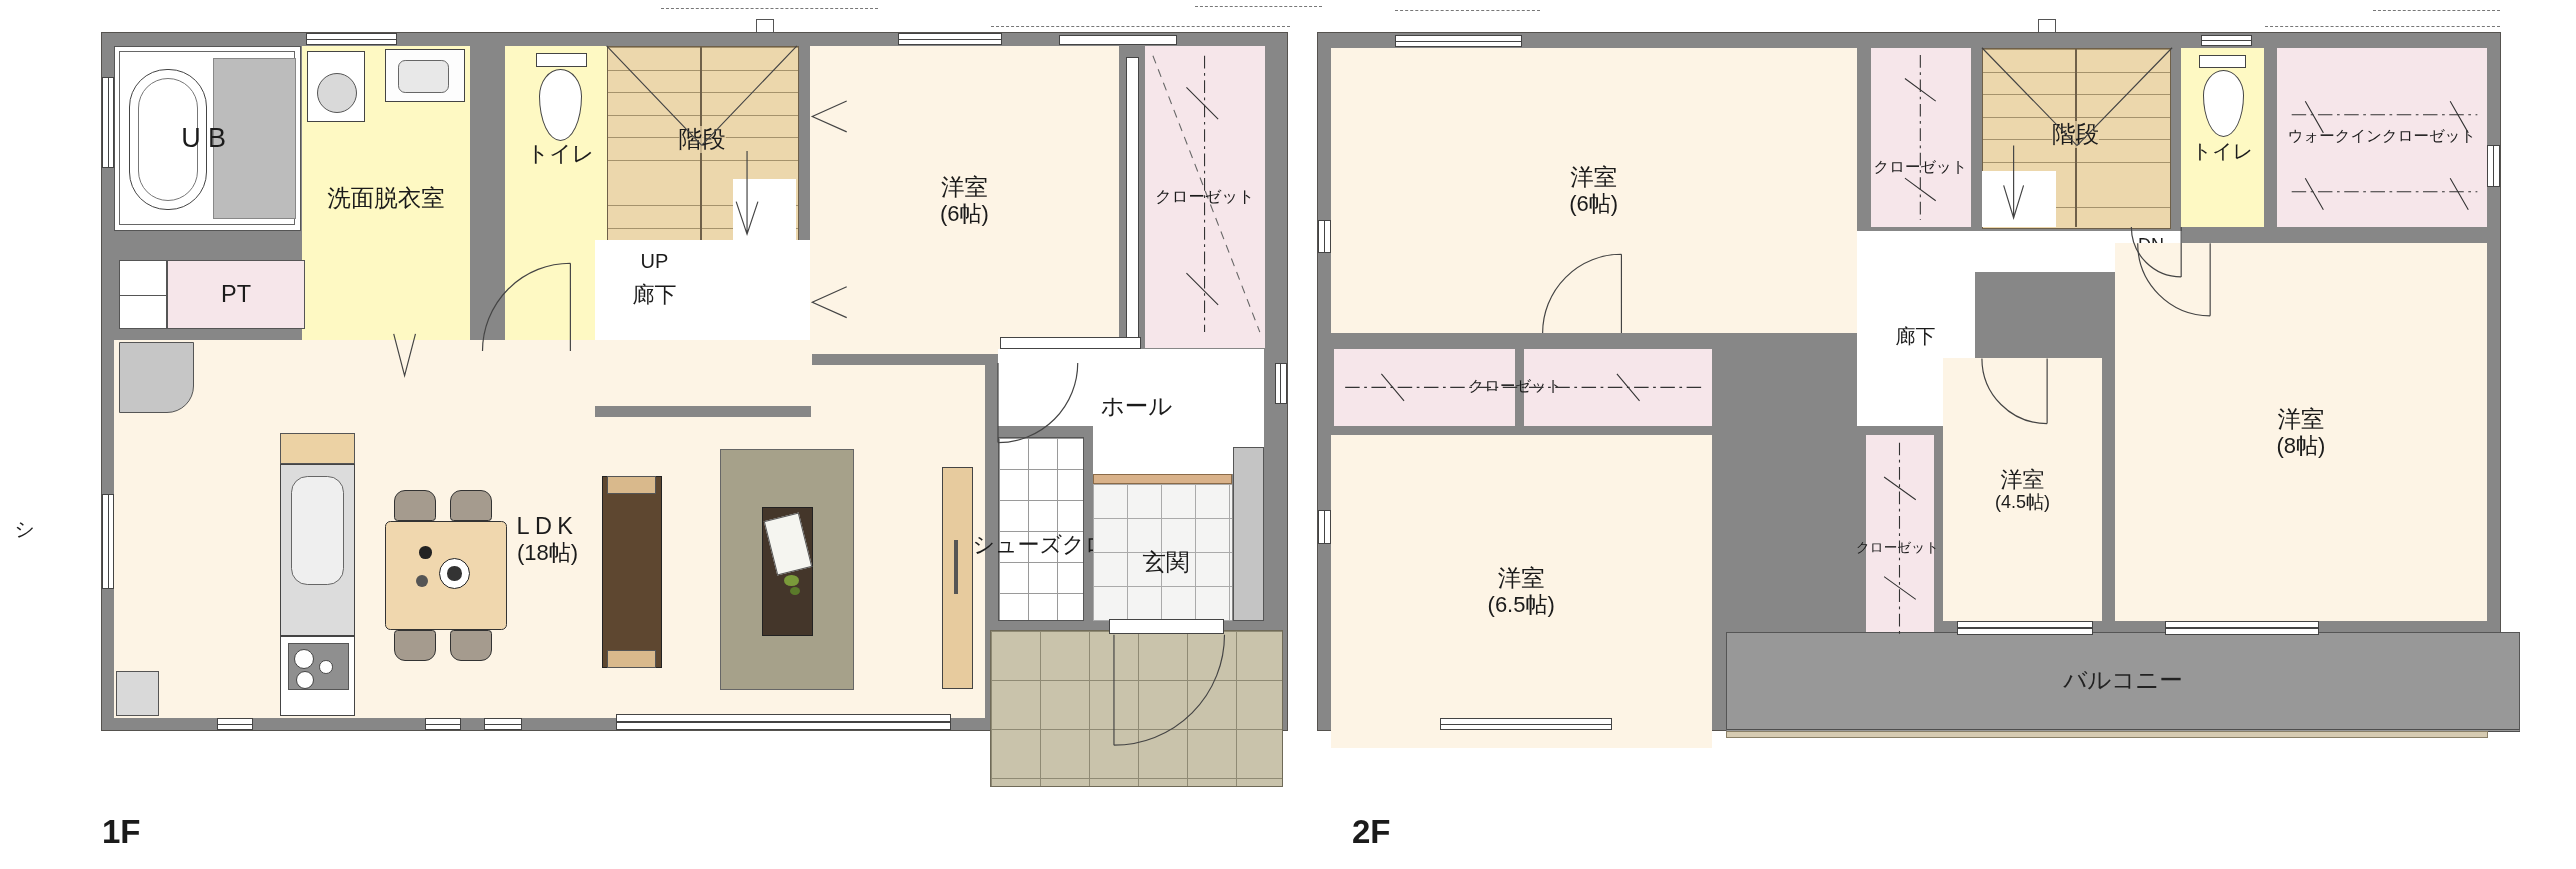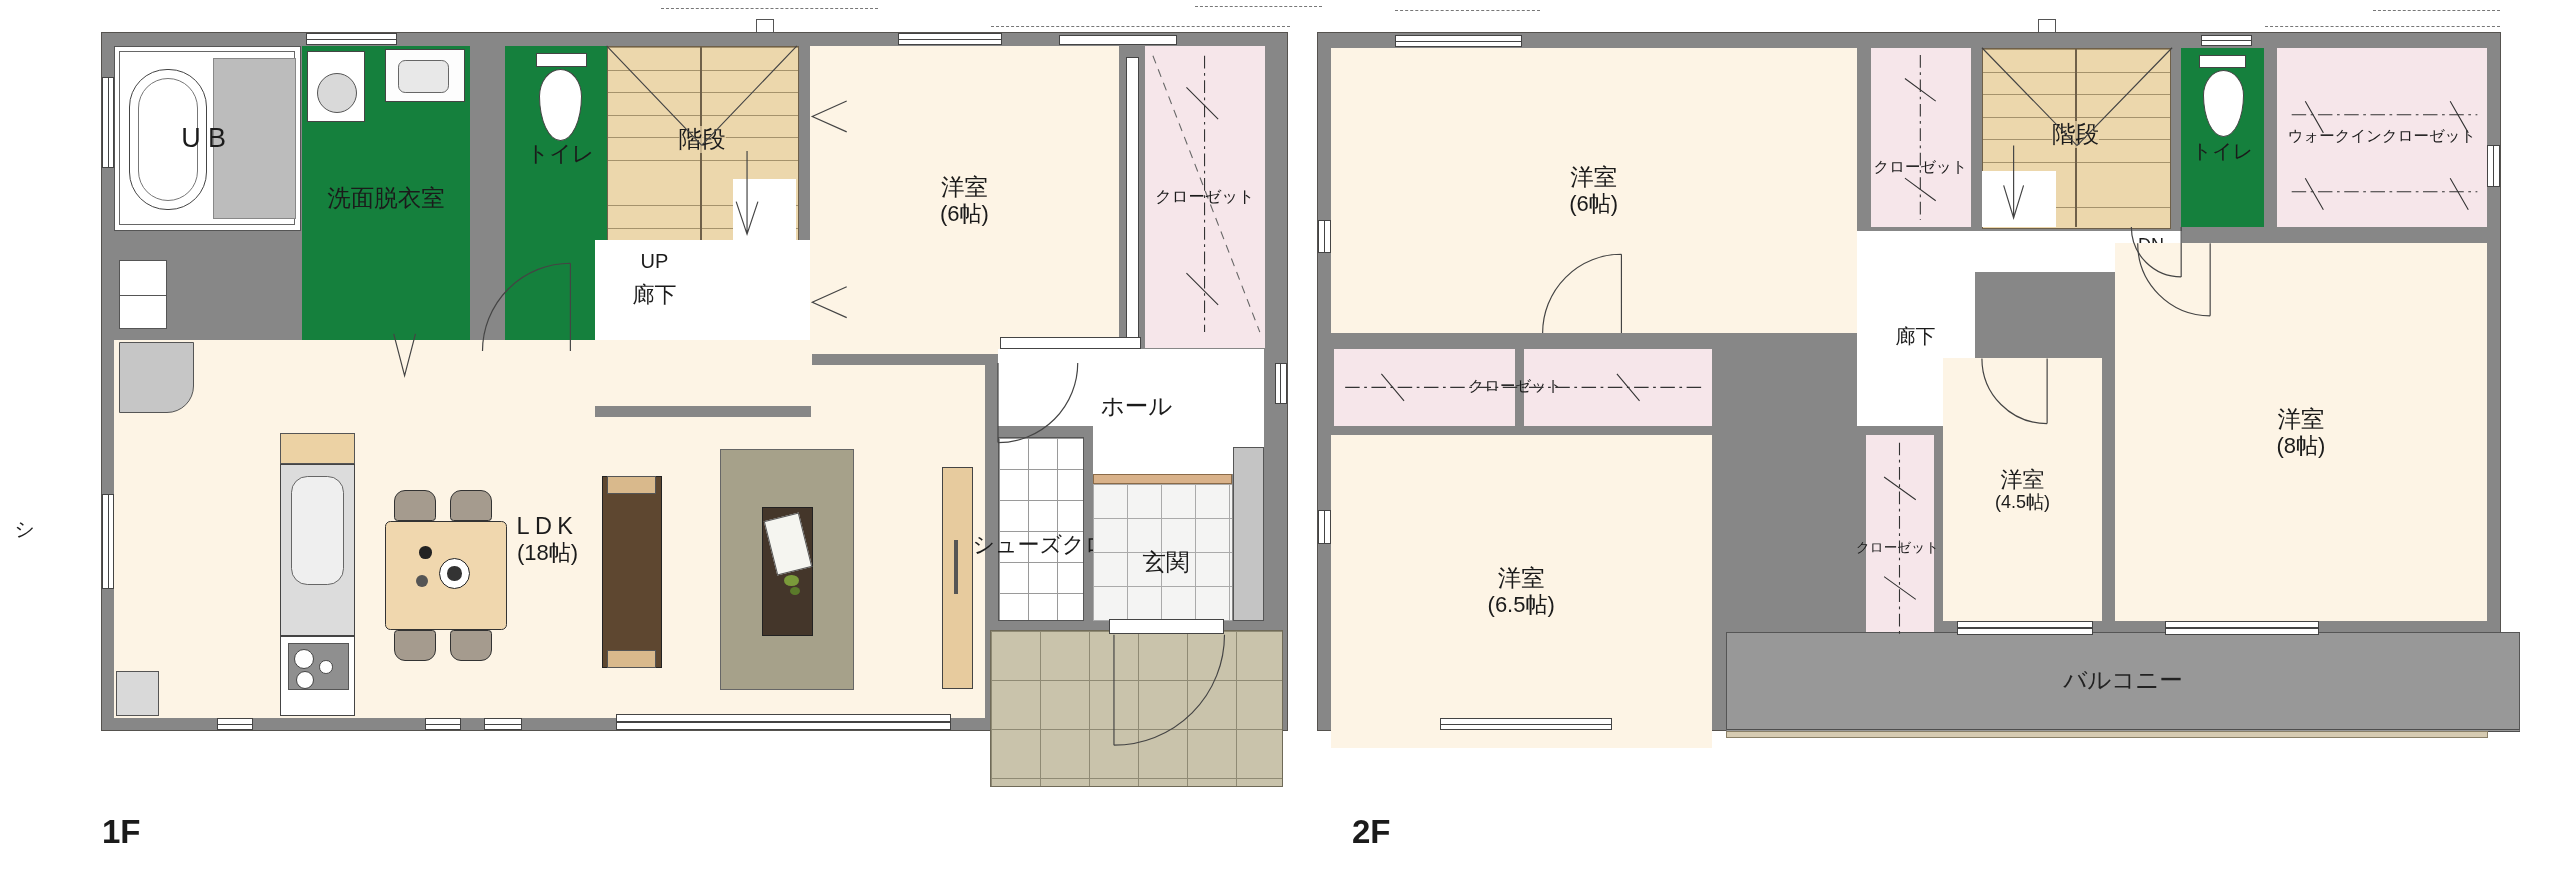--- a/index.html
+++ b/index.html
@@ -3,21 +3,21 @@
 <meta charset="utf-8">
 <style>
   html,body{margin:0;padding:0;background:#ffffff;}
   body{width:2576px;height:870px;position:relative;overflow:hidden;
        font-family:"Liberation Sans", sans-serif;color:#1b1b1b;}
   .abs{position:absolute;}
   .plan{position:absolute;}
   .wallbase{position:absolute;background:#878787;outline:0.9px solid #55524e;}
   .room{position:absolute;display:flex;flex-direction:column;align-items:center;justify-content:center;}
   .cream{background:#fdf4e5;}
-  .blue{background:#15803d;align-items:center;}
+  .blue{background:#fef9c3;align-items:center;}
   .pink{background:#f6e6ea;}
   .tan{background:#ecd7ac;
        background-image:repeating-linear-gradient(180deg, rgba(95,78,44,.5) 0 0.9px, transparent 0.9px 22.6px);}
   .white{background:#ffffff;}
   .lbl{color:#1b1b1b;line-height:1.15;white-space:nowrap;text-align:center;}
   .lbl-26{font-size:23.5px;}
   .lbl-24{font-size:22px;}
   .lbl-22{font-size:20px;}
   .lbl-20{font-size:18px;}
   .lbl-18{font-size:16.3px;}
@@ -95,20 +95,23 @@
 
   <div class="abs white" style="left:1024px;top:23.5px;width:12.7px;height:286px;border:0.9px solid #444;box-sizing:border-box;"></div>
 
   <div class="room pink" style="left:1043px;top:12.7px;width:120px;height:302px;">
     <span class="lbl lbl-18" style="z-index:2;">クローゼット</span>
   </div>
 
   <div class="abs white" style="left:17px;top:227px;width:48px;height:69px;border:0.9px solid #555;box-sizing:border-box;">
     <div style="position:absolute;left:0;top:50%;width:100%;height:0.9px;background:#555;"></div>
   </div>
+  <div class="room pink" style="left:65px;top:227px;width:138px;height:69px;border:0.9px solid #555;box-sizing:border-box;">
+    <span class="lbl lbl-26">PT</span>
+  </div>
 
   <div class="abs cream" style="left:11.8px;top:307px;width:871px;height:378px;"></div>
   <div class="abs" style="left:493px;top:373px;width:216px;height:11px;background:#878787;"></div>
   <div class="abs" style="left:710px;top:321px;width:173px;height:11px;background:#878787;"></div>
   <div class="alabel" style="left:355px;top:474px;width:181px;height:65px;flex-direction:column;">
     <span class="lbl lbl-26" style="letter-spacing:5.4px;">LDK</span>
     <span class="lbl lbl-24">(18帖)</span>
   </div>
 
   <div class="fixture" style="left:178px;top:400px;width:75px;height:31px;background:#ecd2a4;border:0.9px solid #555;"></div>

